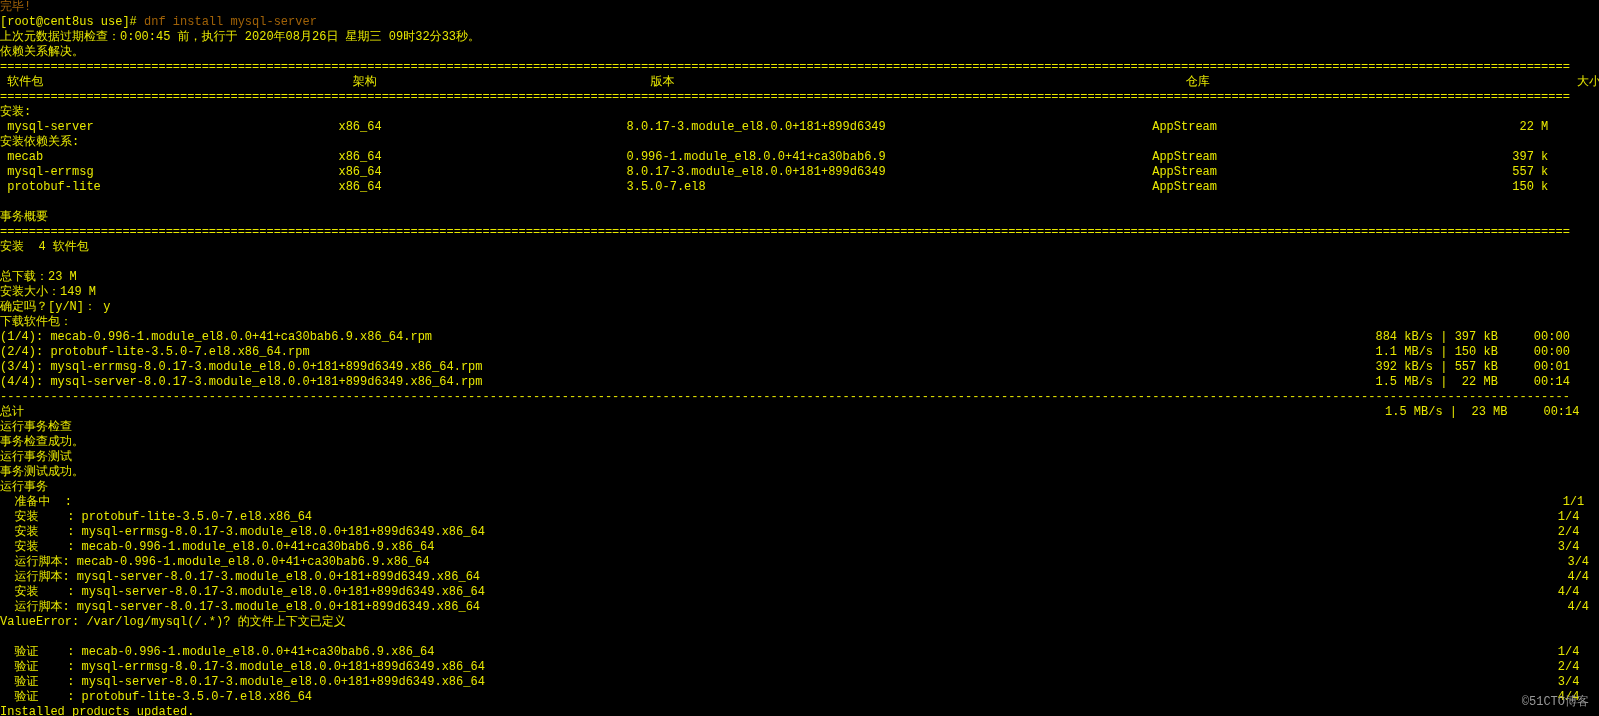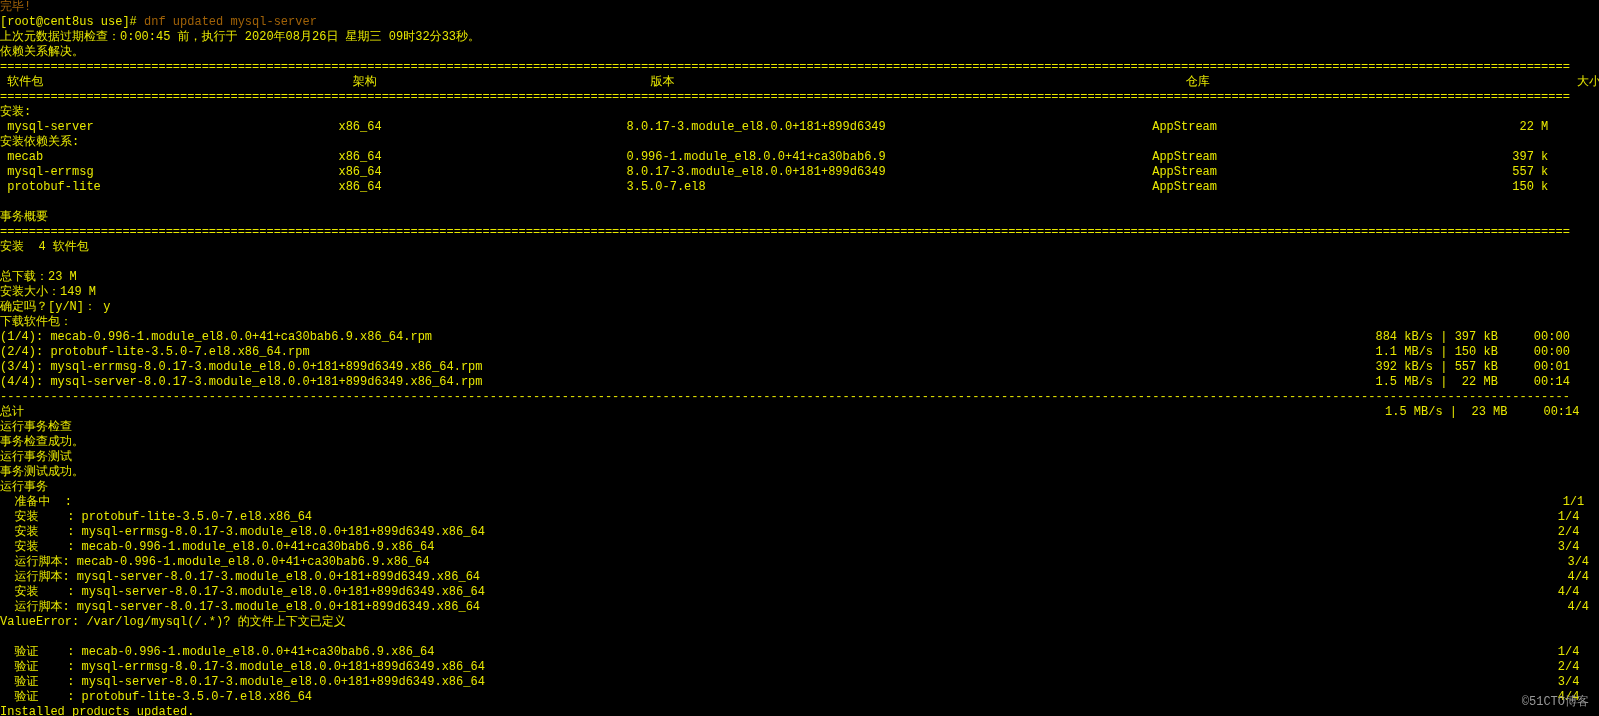--- a/index.html
+++ b/index.html
@@ -4,21 +4,21 @@
 <style>
   html,body{margin:0;padding:0;background:#000;color:#e8e800;font-family:"Courier New",Consolas,monospace;font-size:12px;line-height:1.25;width:1599px;height:716px;overflow:hidden}
   pre{margin:0;white-space:pre;font-family:inherit}
   .white{color:#a16207}
   .watermark{position:absolute;right:10px;bottom:6px;color:#999;font-size:12px;font-family:Liberation Mono, monospace}
 </style>
 </head>
 <body>
 
 <pre id="term"><span class="white">完毕!</span>
-[root@cent8us use]# <span class="white">dnf updated mysql-server</span>
+[root@cent8us use]# <span class="white">dnf install mysql-server</span>
 上次元数据过期检查：0:00:45 前，执行于 2020年08月26日 星期三 09时32分33秒。
 依赖关系解决。
 ==========================================================================================================================================================================================================================
  软件包                                           架构                                      版本                                                                       仓库                                                   大小
 ==========================================================================================================================================================================================================================
 安装:
  mysql-server                                  x86_64                                  8.0.17-3.module_el8.0.0+181+899d6349                                     AppStream                                          22 M
 安装依赖关系:
  mecab                                         x86_64                                  0.996-1.module_el8.0.0+41+ca30bab6.9                                     AppStream                                         397 k
  mysql-errmsg                                  x86_64                                  8.0.17-3.module_el8.0.0+181+899d6349                                     AppStream                                         557 k

